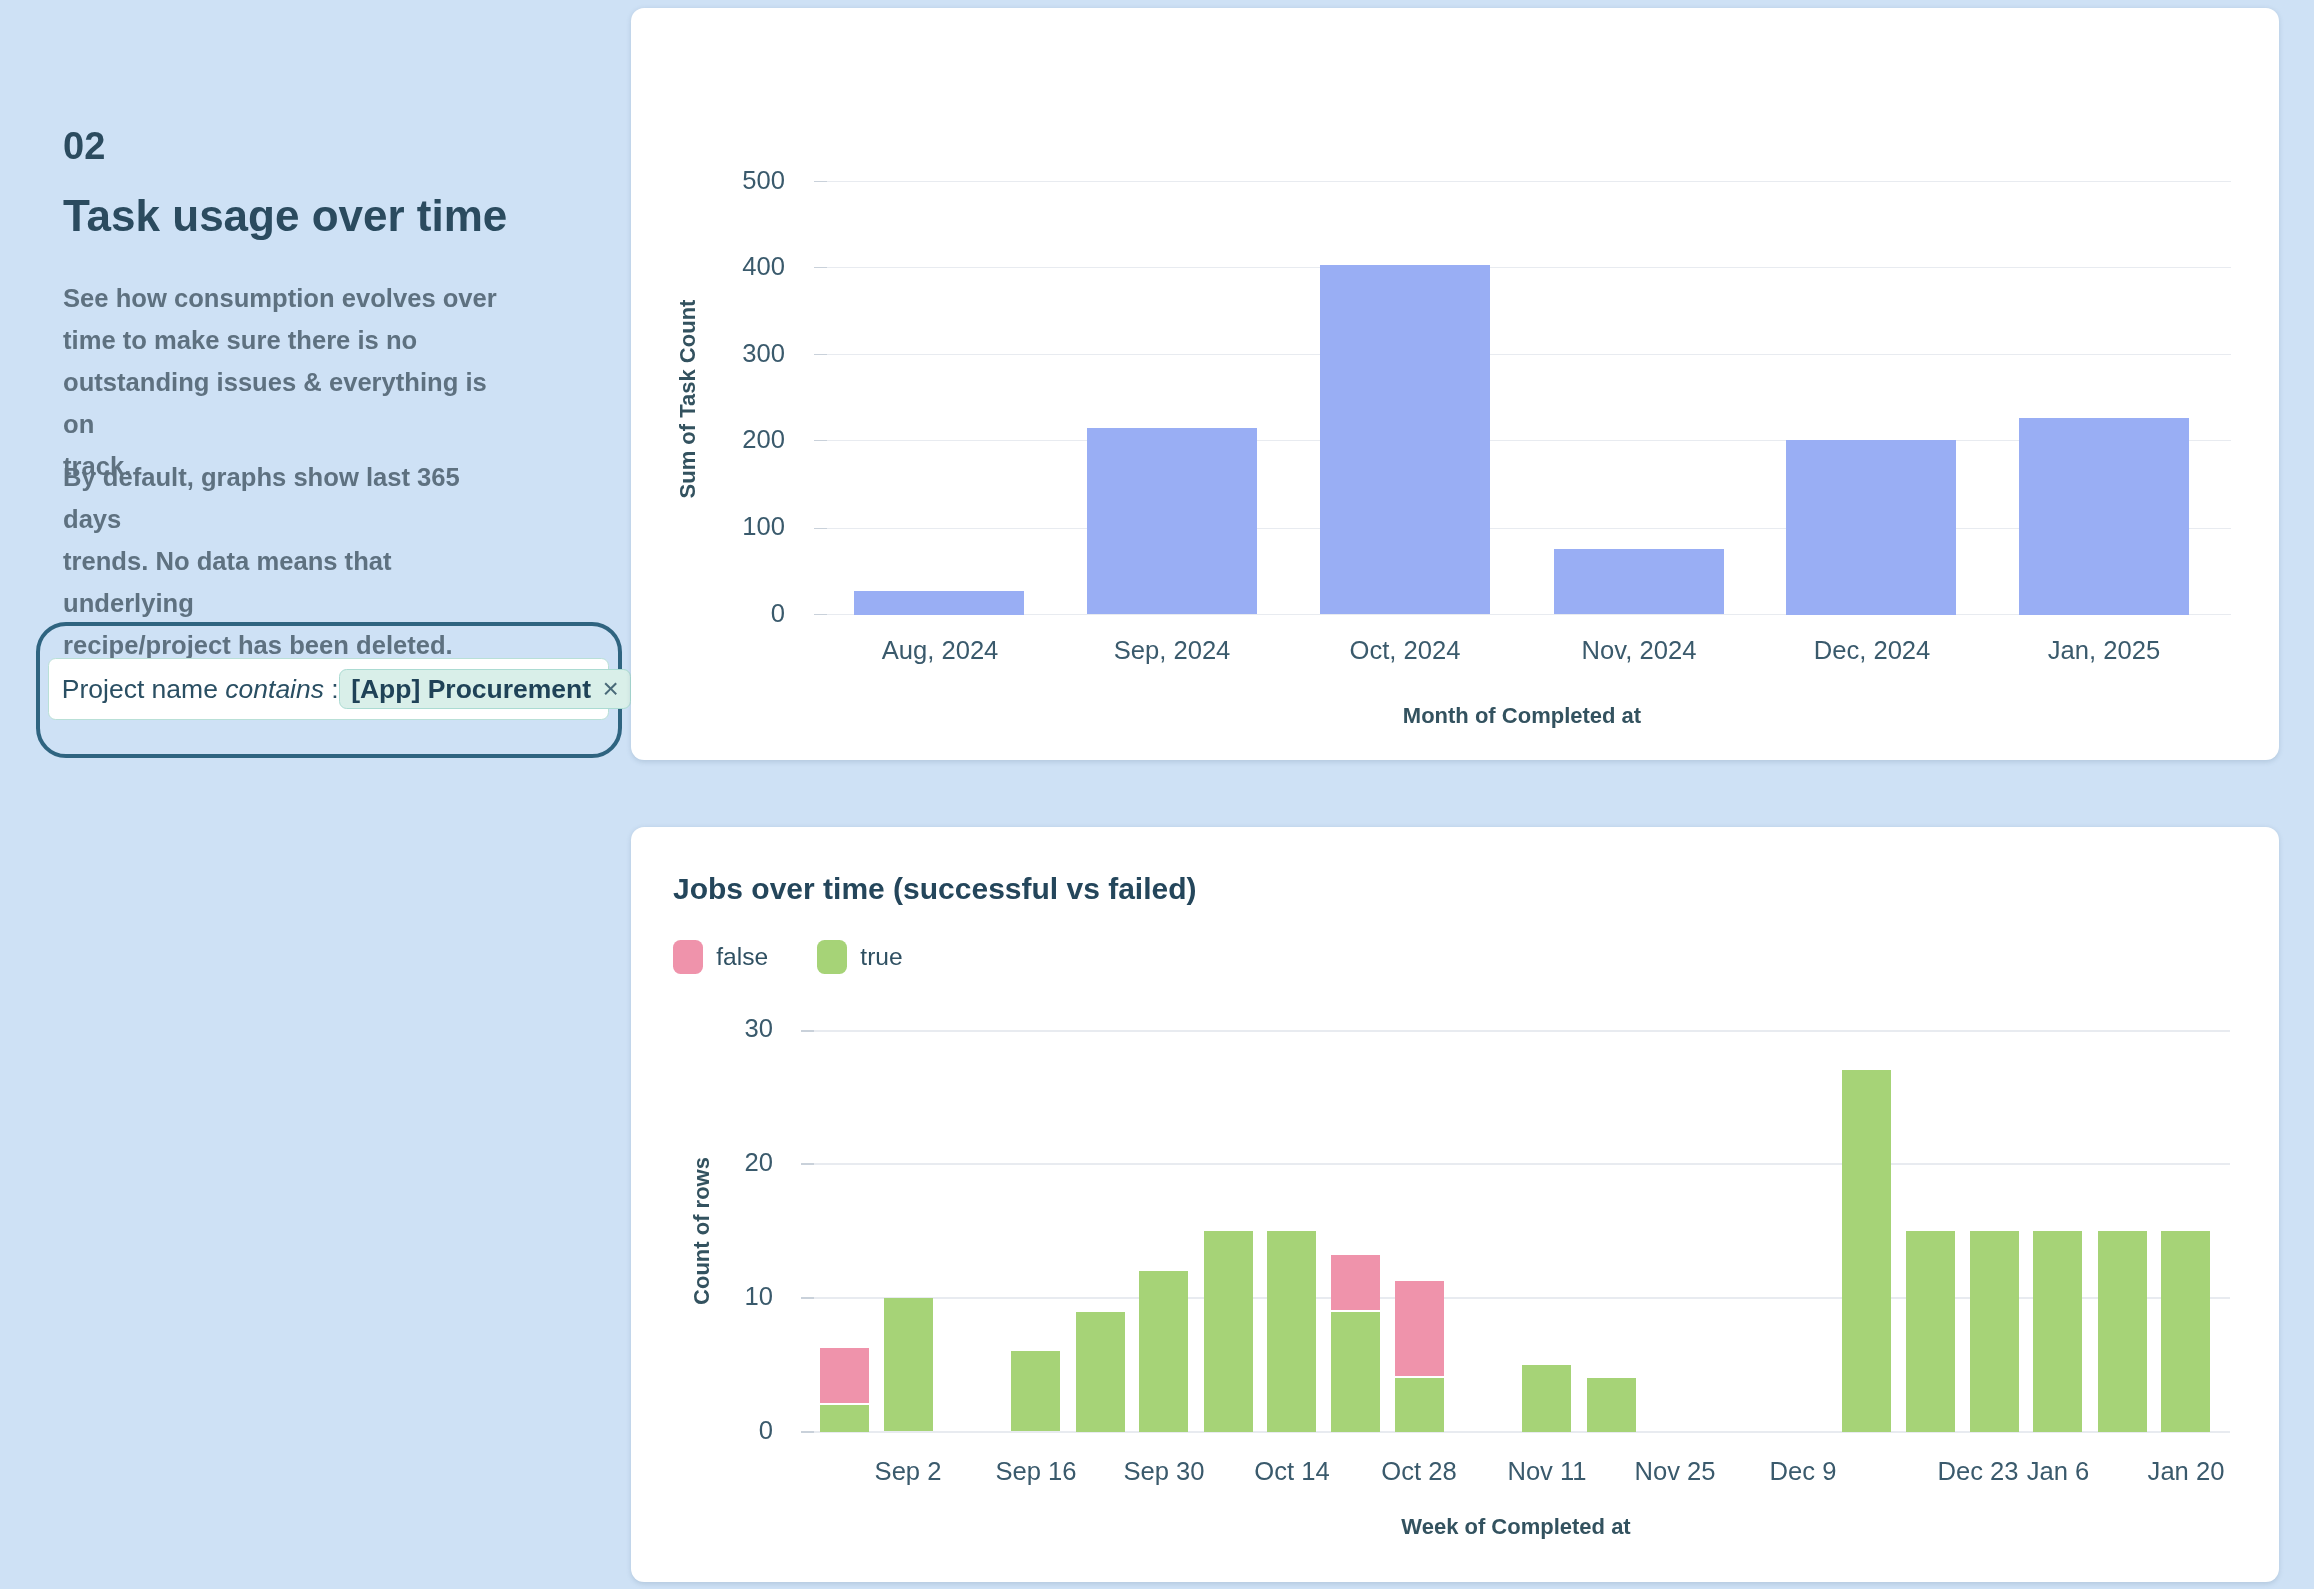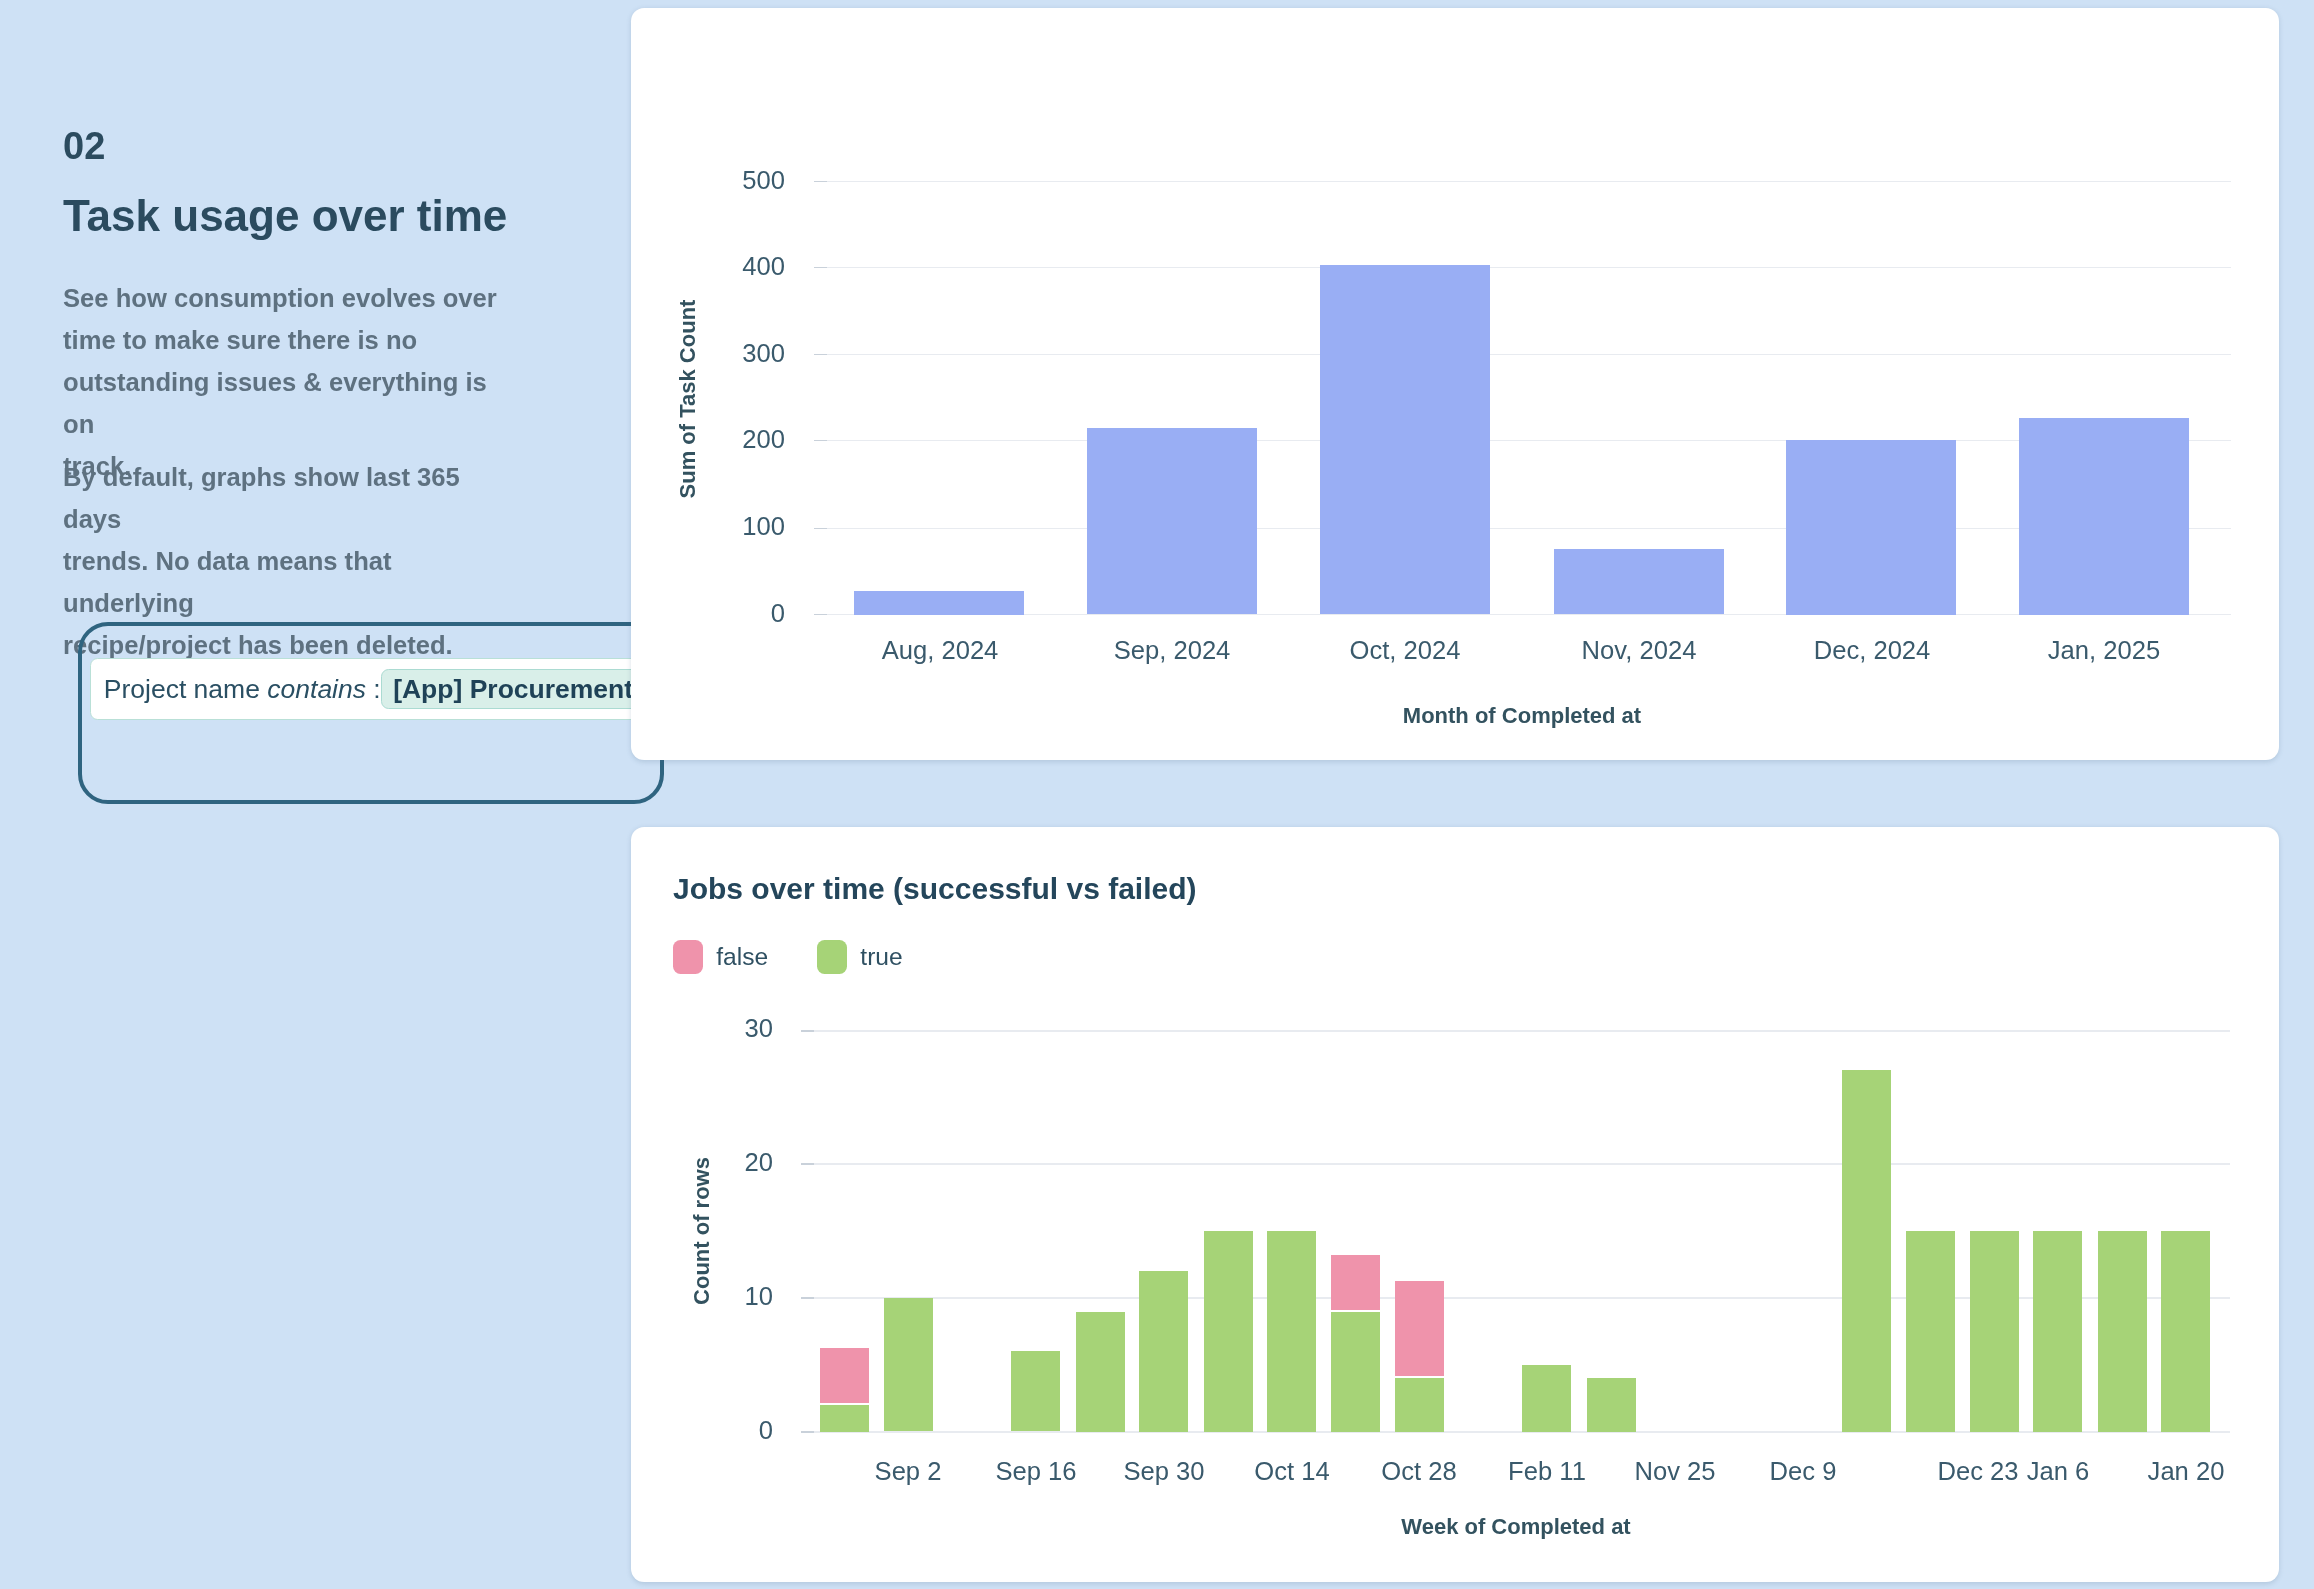--- a/index.html
+++ b/index.html
@@ -21,22 +21,22 @@
     font-size:44px; font-weight:700; color:#2b4b5f; white-space:nowrap;
   }
   .sidebar-p {
     position:absolute; left:63px; width:454px;
     font-size:25.6px; font-weight:600; line-height:42px;
     color:#5e7180; white-space:pre-line;
   }
   .p1 { top:273px; }
   .p2 { top:452px; }
   .filter-box {
-    position:absolute; left:36px; top:618px; width:586px; height:182px;
-    border:4.7px solid #2f6480; border-radius:30px; box-sizing:border-box;margin-left:42px;
+    position:absolute; left:36px; top:618px; width:586px; height:136px;
+    border:4.7px solid #2f6480; border-radius:30px; box-sizing:border-box;
   }
   .filter-field {
     position:absolute; left:7.6px; top:32px; width:561px; height:62px;
     box-sizing:border-box; background:#ffffff;
     border:1.9px solid #b9e0d7; border-radius:7.6px;
     display:flex; align-items:center; padding:0 5.7px 0 13.2px;
   }
   .filter-text { font-size:26.5px; color:#2a4f63; white-space:pre; }
   .filter-text em { font-style:italic; }
   .filter-chip {
@@ -178,21 +178,21 @@
       <div class="xtick" style="left: 533px; top: 630px;">Sep 30</div>
       <div class="bar" style="left: 573px; top: 404px; width: 49px; height: 201px; background: rgb(166, 211, 119);"></div>
       <div class="bar" style="left: 636px; top: 404px; width: 49px; height: 201px; background: rgb(166, 211, 119);"></div>
       <div class="xtick" style="left: 661px; top: 630px;">Oct 14</div>
       <div class="bar" style="left: 700px; top: 485px; width: 49px; height: 120px; background: rgb(166, 211, 119);"></div>
       <div class="bar seam" style="left: 700px; top: 428px; width: 49px; height: 57px; background: rgb(239, 147, 171);"></div>
       <div class="bar" style="left: 764px; top: 551px; width: 49px; height: 54px; background: rgb(166, 211, 119);"></div>
       <div class="bar seam" style="left: 764px; top: 454px; width: 49px; height: 97px; background: rgb(239, 147, 171);"></div>
       <div class="xtick" style="left: 788px; top: 630px;">Oct 28</div>
       <div class="bar" style="left: 891px; top: 538px; width: 49px; height: 67px; background: rgb(166, 211, 119);"></div>
-      <div class="xtick" style="left: 916px; top: 630px;">Feb 11</div>
+      <div class="xtick" style="left: 916px; top: 630px;">Nov 11</div>
       <div class="bar" style="left: 956px; top: 551px; width: 49px; height: 54px; background: rgb(166, 211, 119);"></div>
       <div class="xtick" style="left: 1044px; top: 630px;">Nov 25</div>
       <div class="xtick" style="left: 1172px; top: 630px;">Dec 9</div>
       <div class="bar" style="left: 1211px; top: 243px; width: 49px; height: 362px; background: rgb(166, 211, 119);"></div>
       <div class="bar" style="left: 1275px; top: 404px; width: 49px; height: 201px; background: rgb(166, 211, 119);"></div>
       <div class="xtick" style="left: 1299px; top: 630px; margin-left: 48px;">Dec 23</div>
       <div class="bar" style="left: 1339px; top: 404px; width: 49px; height: 201px; background: rgb(166, 211, 119);"></div>
       <div class="bar" style="left: 1402px; top: 404px; width: 49px; height: 201px; background: rgb(166, 211, 119);"></div>
       <div class="xtick" style="left: 1427px; top: 630px;">Jan 6</div>
       <div class="bar" style="left: 1467px; top: 404px; width: 49px; height: 201px; background: rgb(166, 211, 119);"></div>

